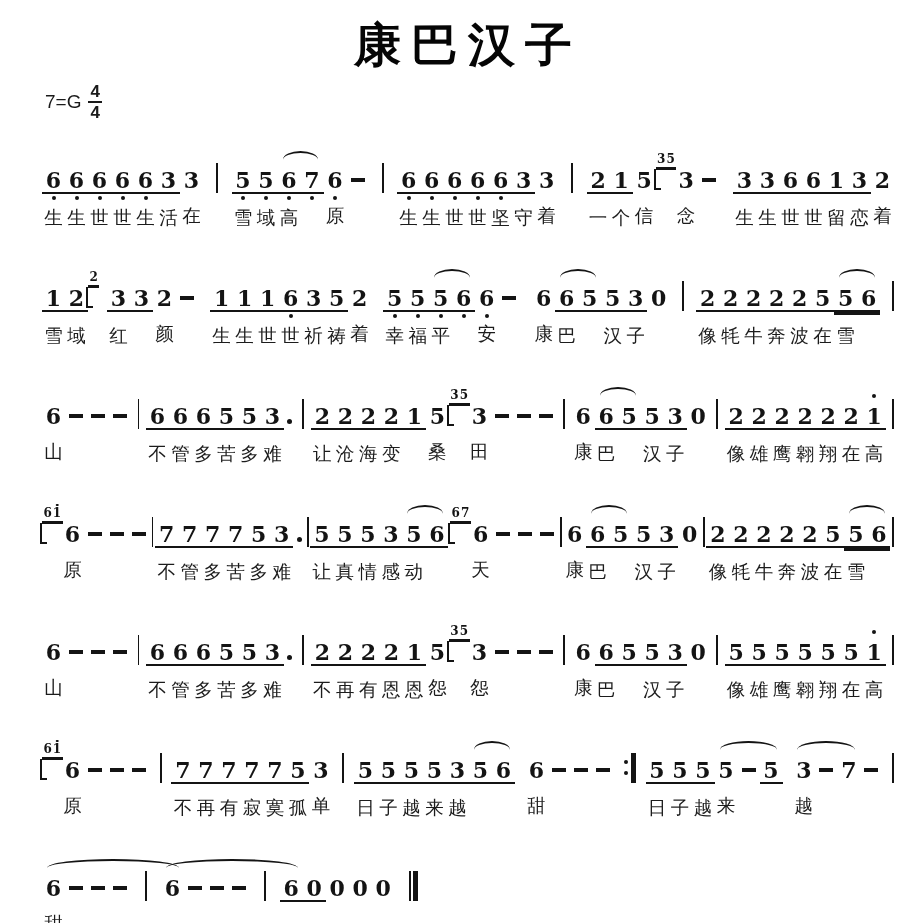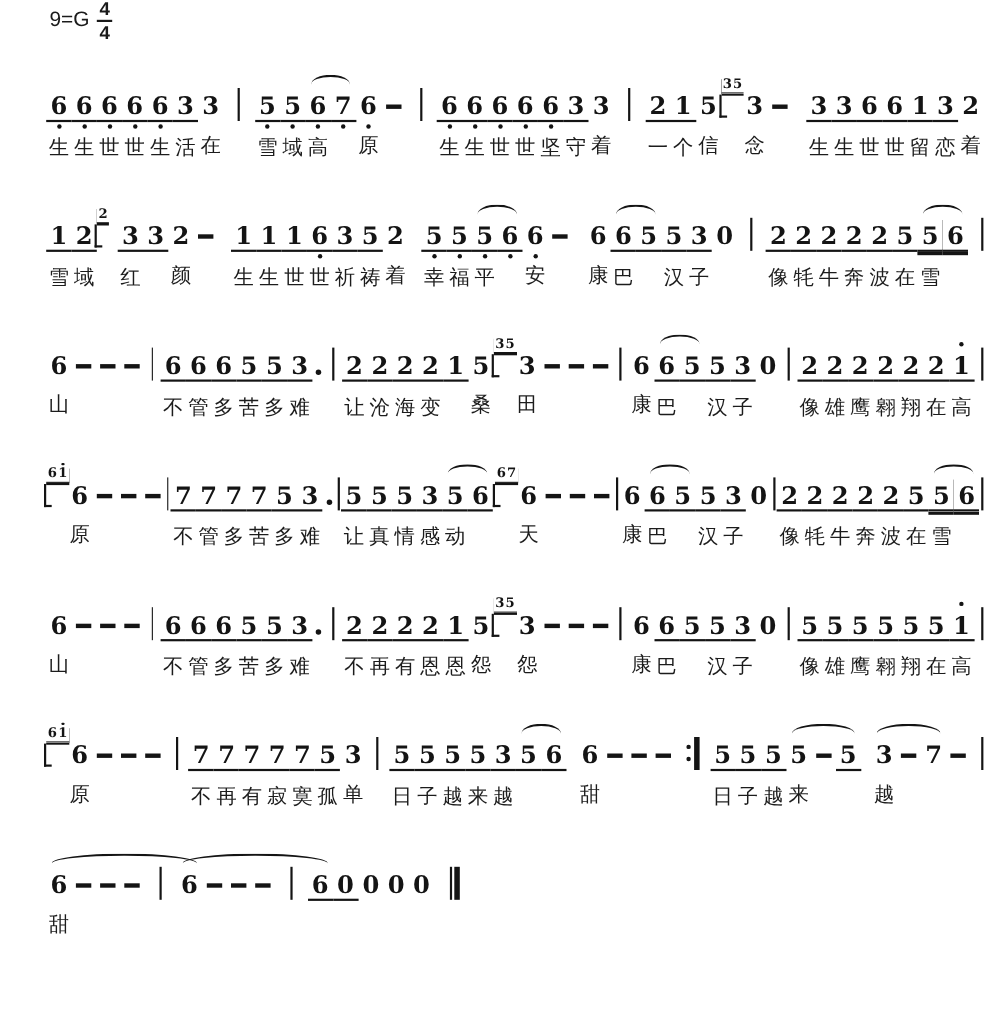--- a/index.html
+++ b/index.html
@@ -57,24 +57,25 @@
   .bar.final{width:auto;background:none;display:flex;gap:2px;}
   .thin{width:2px;height:30px;background:#141414;}
   
   .slur{position:absolute;border-top:2px solid #141414;
         border-radius:100% 100% 0 0 / 160% 160% 0 0;height:9px;}
 </style>
 </head>
 <body>
 
 <div class="sheet">
+  <div class="title">康巴汉子</div>
 
   <div class="meta-row">
     <div class="keysig">
-      <span>9=G</span>
+      <span>7=G</span>
       <span class="frac">
         <span class="num">4</span>
         <span class="den">4</span>
       </span>
     </div>
   </div>
 
   <div id="score">
       <div class="system">
         <span class="measure">

